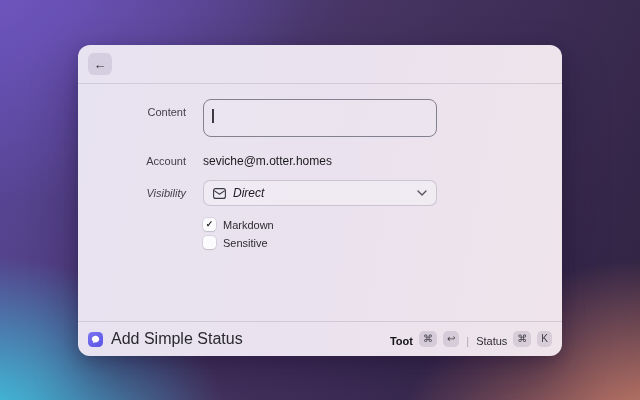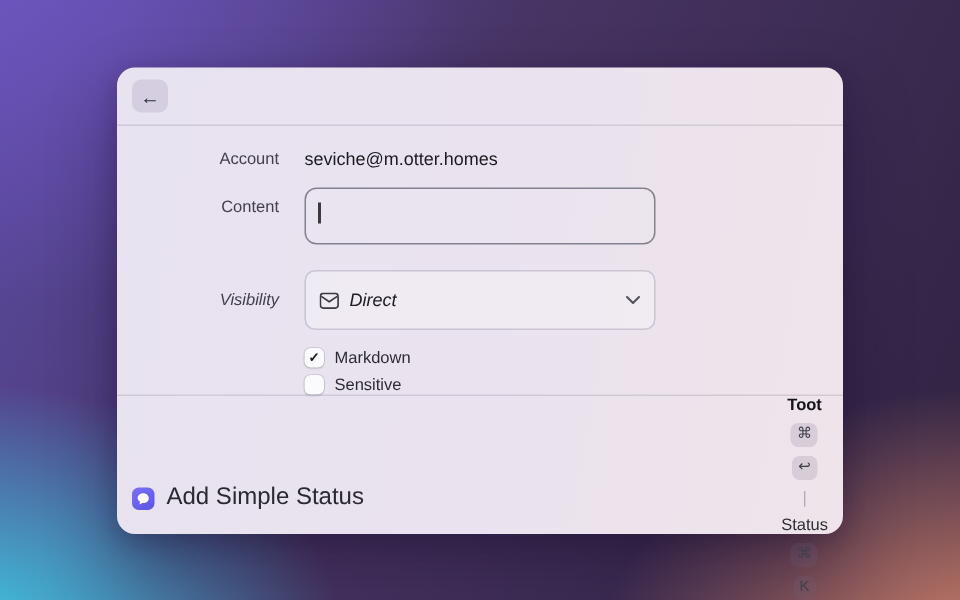--- a/index.html
+++ b/index.html
@@ -31,37 +31,37 @@
   .row-account{align-items:center;margin-bottom:12px;}
   .fvalue{font-size:12px;color:#1c1b1f;}
   .row-content{align-items:start;margin-bottom:17px;}
   .row-content .flabel{padding-top:7px;}
   .textarea{height:38px;box-sizing:border-box;border:1px solid #83808f;
     border-radius:8px;background:rgba(255,255,255,.07);padding:9px 8px;cursor:text;}
   .cursor{display:inline-block;width:1.5px;height:14px;background:#3a3a40;
     vertical-align:top;animation:blink 1.1s steps(1) infinite;}
   @keyframes blink{50%{opacity:0;}}
   .row-visibility{align-items:center;margin-bottom:12px;font-style:italic;}
-  .dropdown{height:40px;box-sizing:border-box;border:1px solid rgba(70,60,95,.22);
+  .dropdown{height:26px;box-sizing:border-box;border:1px solid rgba(70,60,95,.22);
     border-radius:7px;background:rgba(255,255,255,.28);display:flex;align-items:center;
     padding:0 9px;gap:7px;font-size:12px;color:#1c1b1f;cursor:default;}
   .dropdown .chev{margin-left:auto;display:flex;align-items:center;}
   .checks{display:flex;flex-direction:column;gap:5px;}
   .check-row{display:flex;align-items:center;gap:7px;font-size:11px;color:#2c2b31;cursor:default;}
   .checkbox{width:13px;height:13px;box-sizing:border-box;border-radius:4px;background:#fbfbfd;
     box-shadow:0 0 0 0.5px rgba(0,0,0,.14), 0 1px 1.5px rgba(0,0,0,.10);
     display:flex;align-items:center;justify-content:center;
     font-size:9px;line-height:1;color:#1b1b1e;font-weight:bold;}
   .footer{flex:0 0 34px;border-top:1px solid rgba(60,50,80,.14);
     display:flex;align-items:center;padding:0 10px;gap:8px;}
   .app-icon{width:15px;height:15px;border-radius:4.5px;flex:0 0 15px;
     background:linear-gradient(145deg,#7b74f2,#5b53e5);
     display:flex;align-items:center;justify-content:center;}
   .footer-title{font-size:16px;color:#2a2930;}
-  .footer-right{margin-left:auto;display:flex;align-items:center;gap:6px;flex-direction:column;}
+  .footer-right{margin-left:auto;display:flex;align-items:flex-end;gap:6px;}
   .btn-label{font-size:11px;color:#2e2d33;background:none;border:none;padding:0;
     font-family:inherit;cursor:pointer;}
   .btn-label.primary{font-weight:700;color:#141318;}
   .kbd{min-width:13px;height:16px;padding:0 4px;border-radius:5px;box-sizing:border-box;
     background:rgba(110,100,135,.18);color:#413f49;font-size:10px;line-height:1;
     display:flex;align-items:center;justify-content:center;}
   .pipe{color:rgba(60,55,75,.35);font-size:11px;margin:0 1px;}
 </style>
 </head>
 <body>
@@ -70,28 +70,28 @@
   <div class="window">
 
     <div class="header">
       <button class="back-btn">
         <span>←</span>
       </button>
     </div>
 
     <div class="body">
 
+      <div class="row row-content">
+        <div class="flabel">Content</div>
+        <div class="textarea"><span class="cursor"></span><span></span></div>
+      </div>
+
       <div class="row row-account">
         <div class="flabel">Account</div>
         <div class="fvalue">seviche@m.otter.homes</div>
-      </div>
-
-      <div class="row row-content">
-        <div class="flabel">Content</div>
-        <div class="textarea"><span class="cursor"></span><span></span></div>
       </div>
 
       <div class="row row-visibility">
         <div class="flabel">Visibility</div>
         <div class="dropdown">
           <span style="display:flex;align-items:center;">
             <svg width="13" height="11" viewBox="0 0 13 11">
                 <rect x="0.6" y="0.6" width="11.8" height="9.8" rx="2" fill="none" stroke="#3a3a42" stroke-width="1.1"></rect>
                 <path d="M1.2 2.6 L6.5 6.2 L11.8 2.6" fill="none" stroke="#3a3a42" stroke-width="1.1" stroke-linejoin="round"></path>
               </svg>

